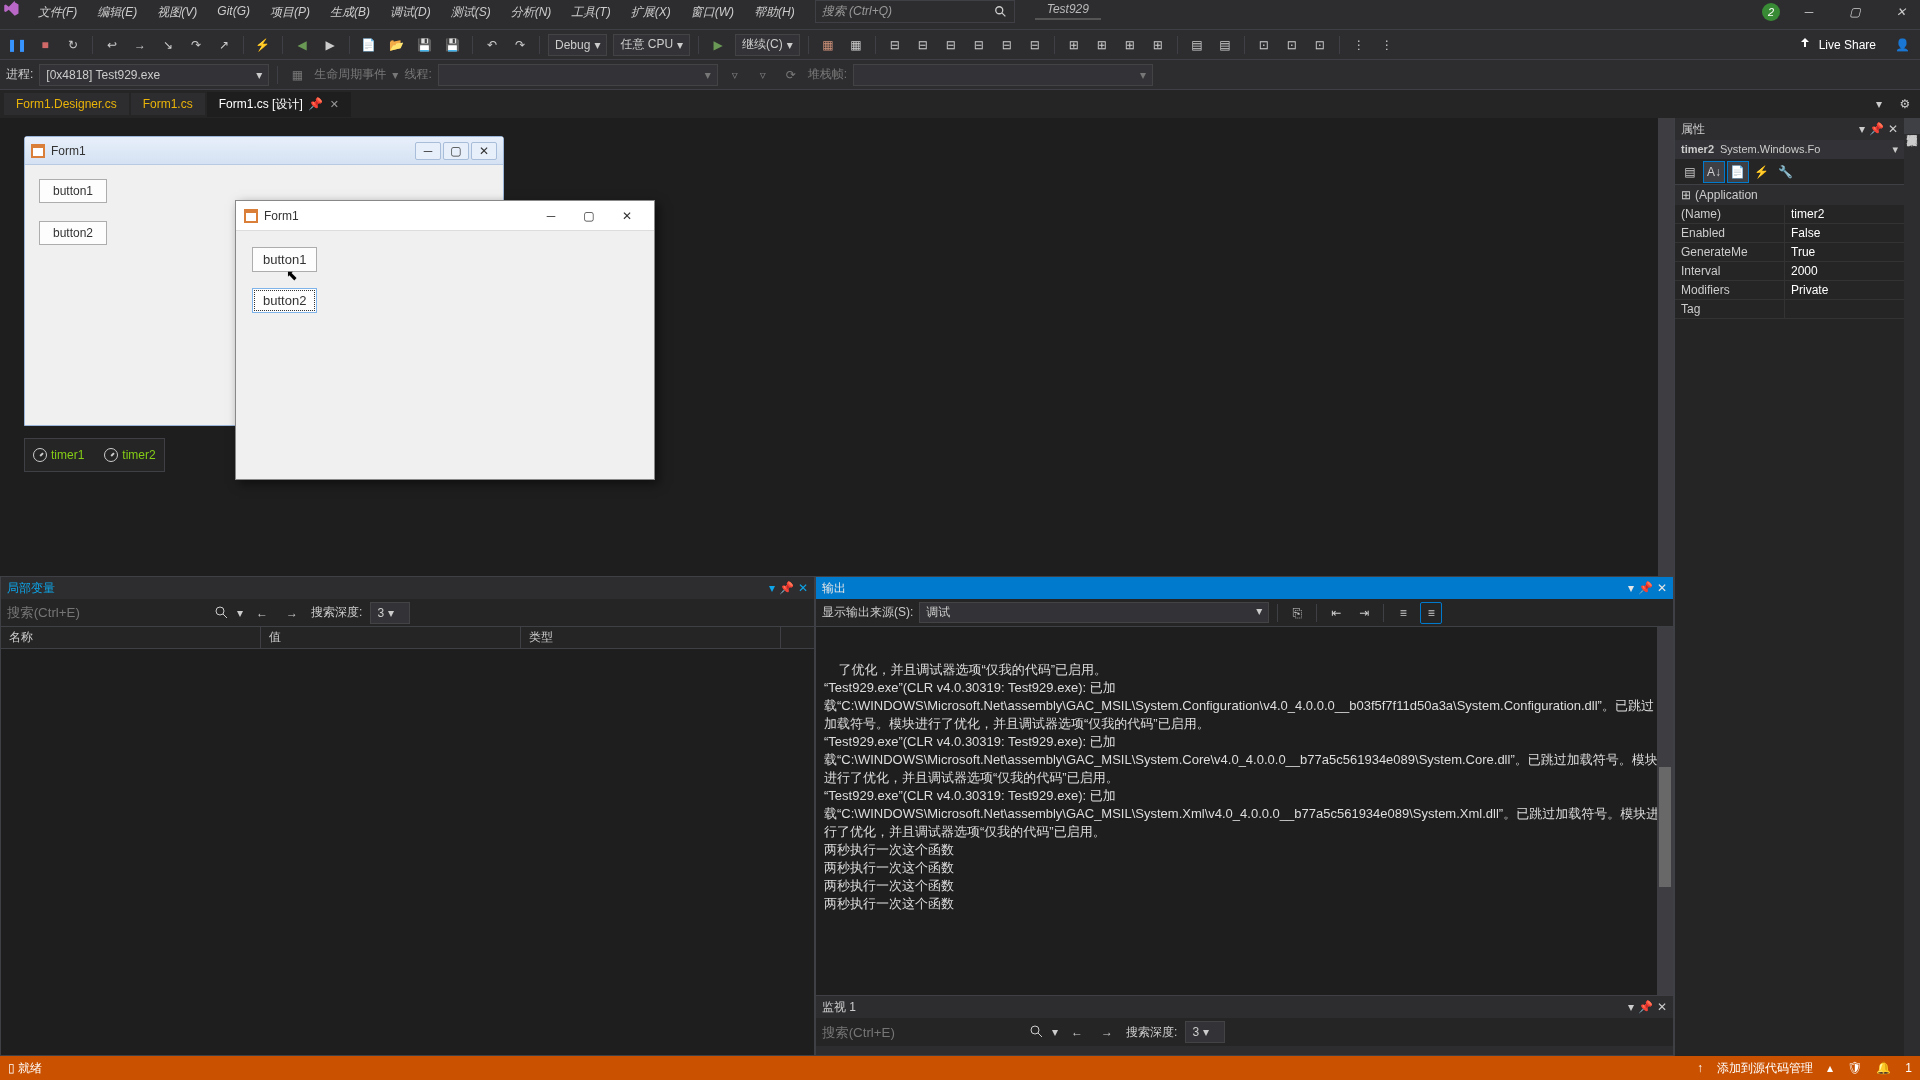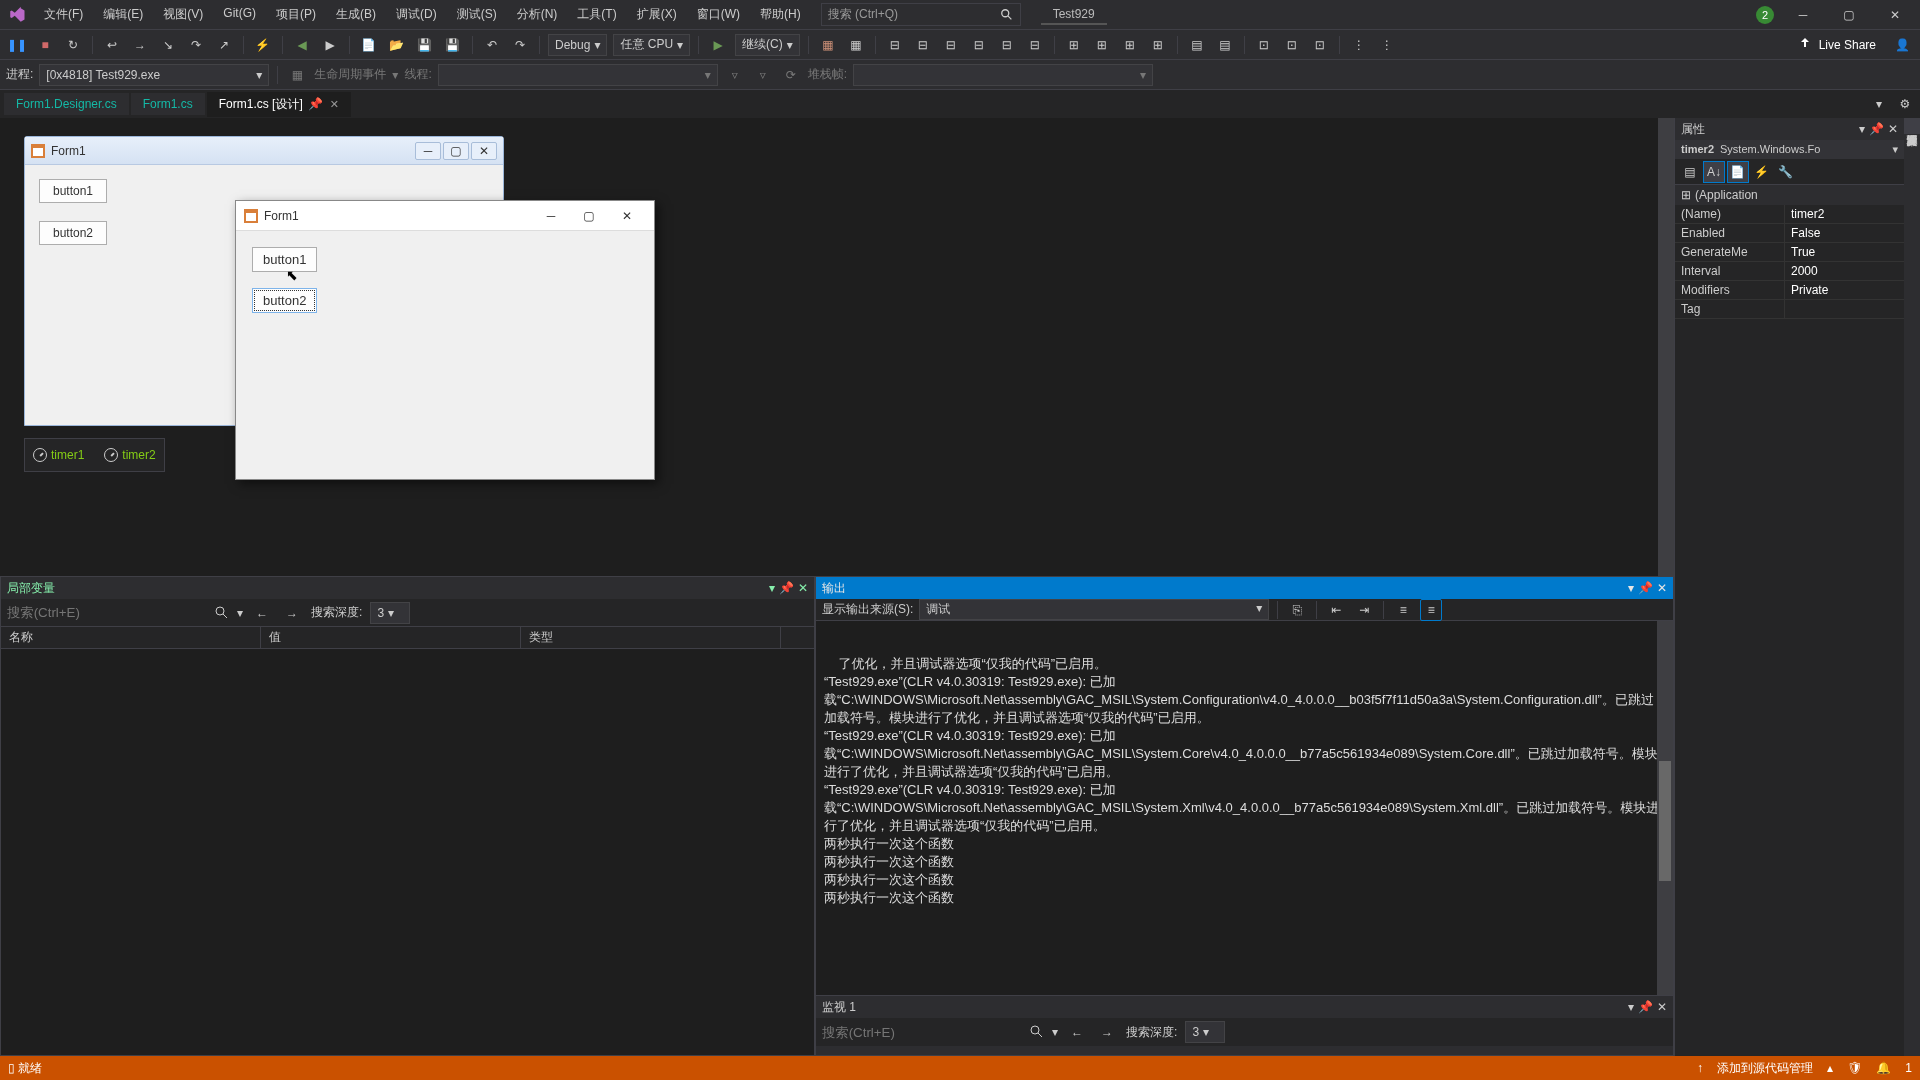--- a/index.html
+++ b/index.html
@@ -1,19 +1,19 @@
 <!DOCTYPE html>
 <html><head>
 <meta charset="utf-8">
 <style>
 * { margin:0; padding:0; box-sizing:border-box; font-family:"Microsoft YaHei","Segoe UI",sans-serif; }
 body { width:1920px; height:1080px; background:#2d2d30; color:#ccc; font-size:12px; overflow:hidden; position:relative; }
 
 
-.titlebar { height:30px; background:#2d2d30; display:flex; align-items:center; padding:0 8px; border-bottom:1px solid #3f3f46; }
+.titlebar { height:30px; background:#2d2d30; display:flex; align-items:flex-start; padding:0 2px; border-bottom:1px solid #3f3f46;font-style:italic; }
 .titlebar .logo { width:18px; height:18px; margin-right:10px; }
 .titlebar .menu { display:flex; gap:4px; }
 .titlebar .menu span { padding:4px 8px; cursor:default; }
 .titlebar .search { margin-left:12px; display:flex; align-items:center; gap:6px; color:#999; width:200px; border:1px solid #3f3f46; padding:2px 6px; }
 .titlebar .search svg { margin-left:auto; }
 .titlebar .tabtitle { margin-left:20px; padding:2px 12px; color:#bbb; border-bottom:2px solid #555; }
 .titlebar .right { margin-left:auto; display:flex; align-items:center; gap:12px; }
 .badge-green { background:#388a34; color:#fff; border-radius:50%; width:18px; height:18px; display:inline-flex; align-items:center; justify-content:center; font-size:11px; }
 .winbtn { width:34px; height:24px; display:flex; align-items:center; justify-content:center; color:#ccc; }
 
@@ -27,21 +27,21 @@
 .drop { display:flex; align-items:center; border:1px solid #434346; padding:1px 6px; height:22px; font-size:12px; background:#333337; gap:4px; }
 .liveshare { margin-left:auto; display:flex; align-items:center; gap:6px; color:#fff; padding:0 10px; }
 
 .toolbar2 { height:30px; background:#2d2d30; display:flex; align-items:center; padding:0 6px; gap:6px; border-bottom:1px solid #3f3f46; }
 .label { color:#ccc; }
 .processbox { border:1px solid #434346; padding:2px 6px; height:22px; min-width:230px; display:flex; align-items:center; justify-content:space-between; background:#333337;gap:47px; }
 .dimmed { color:#777; }
 
 
 .tabs { height:28px; background:#252526; display:flex; align-items:center; padding-left:4px; }
-.tab { padding:4px 12px; color:#14b8a6; background:#2d2d30; margin-right:2px; display:flex; align-items:center; gap:6px; }
+.tab { padding:4px 12px; color:#eab308; background:#2d2d30; margin-right:2px; display:flex; align-items:center; gap:6px; }
 .tab.active { background:#1e1e1e; color:#fff; }
 .tab .x { color:#999; font-size:11px; }
 .tabs .tools { margin-left:auto; display:flex; gap:4px; padding-right:4px; }
 
 
 .main { display:flex; height:calc(100% - 30px - 30px - 30px - 28px - 24px); }
 .center { flex:1; display:flex; flex-direction:column; }
 .designer { flex:1; background:#1e1e1e; position:relative; overflow:hidden; }
 .rightRail { width:16px; background:#2d2d30; display:flex; flex-direction:column; }
 .rightRail .vert { writing-mode:vertical-rl; padding:8px 1px; font-size:11px; color:#ccc; background:#3f3f46; }
@@ -68,32 +68,32 @@
 .runtime .tb .wbtns { margin-left:auto; display:flex; }
 .runtime .tb .wb { width:38px; height:28px; display:flex; align-items:center; justify-content:center; color:#333; }
 .runtime .body { padding:16px; font-family:SimSun,serif; position:relative; }
 .runtime .btn { display:block; padding:4px 10px; border:1px solid #adadad; background:#fdfdfd; font-size:13px; color:#333; margin-bottom:16px; width:fit-content; }
 .runtime .btn.focus { border:1px solid #7eb4ea; outline:1px dotted #333; outline-offset:-3px; }
 .cursor { position:absolute; left:50px; top:36px; font-size:14px; color:#000; }
 
 
 .bottom { display:flex; height:480px; }
 .panel { display:flex; flex-direction:column; border:1px solid #3f3f46; }
-.panel-h { height:22px; background:#2d2d30; display:flex; align-items:center; padding:0 6px; color:#86efac; }
+.panel-h { height:22px; background:#2d2d30; display:flex; align-items:center; padding:0 6px; color:#0ea5e9; }
 .panel-h.active { background:#007acc; color:#e5e5e5; }
 .panel-h .tools { margin-left:auto; display:flex; gap:4px; }
 .locals { width:815px; }
 .locals .search { height:28px; display:flex; align-items:center; padding:0 6px; gap:8px; background:#252526; border-bottom:1px solid #3f3f46; }
 .locals .search input { background:transparent; border:none; color:#ccc; outline:none; width:200px; }
 .locals .cols { height:22px; display:flex; background:#252526; border-bottom:1px solid #3f3f46; }
 .locals .cols span { padding:2px 8px; border-right:1px solid #3f3f46; width:260px; }
 .locals .grid { flex:1; background:#1e1e1e; }
 
 .output { flex:1; }
-.output .srcrow { height:22px; background:#252526; display:flex; align-items:center; padding:0 6px; gap:6px; border-bottom:1px solid #3f3f46; }
+.output .srcrow { height:28px; background:#252526; display:flex; align-items:center; padding:0 6px; gap:6px; border-bottom:1px solid #3f3f46; }
 .output .srcrow .sel { border:1px solid #434346; padding:1px 6px; min-width:350px; background:#333337; display:flex; justify-content:space-between; }
 .output .text { flex:1; background:#1e1e1e; padding:4px 8px; font-family:Consolas,NSimSun,monospace; font-size:13px; color:#ddd; overflow:hidden; white-space:pre-wrap; position:relative; }
 .output .scroll { position:absolute; right:0; top:0; width:16px; height:100%; background:#3e3e42; }
 .output .scroll .thumb { position:absolute; left:2px; right:2px; top:140px; height:120px; background:#686868; }
 
 .watch { height:60px; border-top:1px solid #3f3f46; }
 .watch .hdr { height:22px; background:#2d2d30; display:flex; align-items:center; padding:0 6px; }
 .watch .search { height:28px; display:flex; align-items:center; padding:0 6px; gap:8px; background:#252526; }
 .watch .search input { background:transparent; border:none; color:#ccc; outline:none; width:200px; }
 

